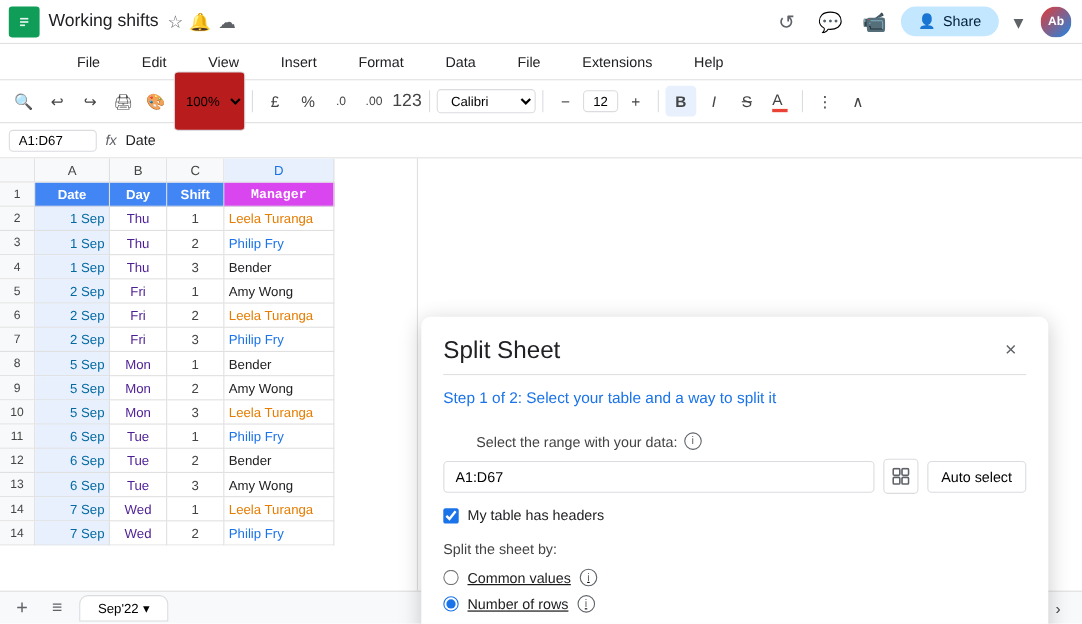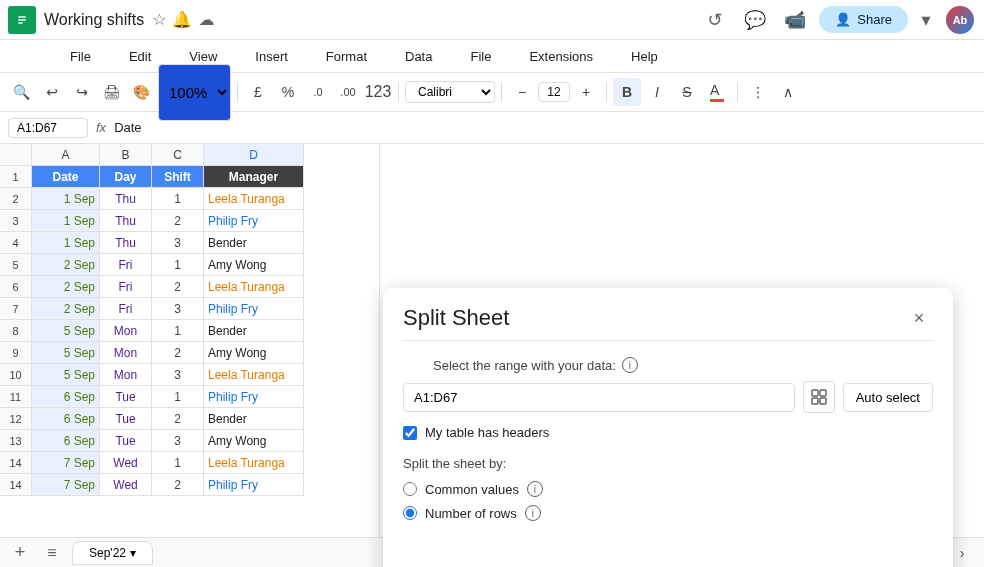--- a/index.html
+++ b/index.html
@@ -19,21 +19,21 @@
     .avatar { width: 32px; height: 32px; border-radius: 50%; background: linear-gradient(135deg, #e53935, #1e88e5); display: flex; align-items: center; justify-content: center; color: white; font-size: 11px; font-weight: bold; border: 2px solid #fff; }
 
     
     .menu-bar { display: flex; align-items: center; padding: 2px 60px 2px 60px; height: 32px; gap: 18px; }
     .menu-item { padding: 4px 10px; border-radius: 4px; cursor: pointer; color: #202124; font-size: 13px; }
 
     
     .toolbar { display: flex; align-items: center; padding: 4px 8px; height: 40px; border-bottom: 1px solid #e0e0e0; gap: 2px; border-top: 1px solid #e0e0e0; }
     .toolbar-btn { width: 28px; height: 28px; border-radius: 4px; display: flex; align-items: center; justify-content: center; cursor: pointer; color: #444; font-size: 14px; }
     .toolbar-separator { width: 1px; height: 20px; background: #dadce0; margin: 0 4px; }
-    .zoom-select { border: 1px solid #dadce0; border-radius: 4px; padding: 18px 6px; font-size: 15px; background: #1d4ed8; cursor: pointer; }
+    .zoom-select { border: 1px solid #dadce0; border-radius: 4px; padding: 18px 6px; font-size: 12px; background: #b91c1c; cursor: pointer; }
     .font-select { border: 1px solid #dadce0; border-radius: 4px; padding: 2px 8px; font-size: 12px; background: white; cursor: pointer; min-width: 90px; }
     .font-size-box { border: 1px solid #dadce0; border-radius: 4px; padding: 2px 4px; font-size: 12px; text-align: center; width: 32px; }
     .bold-btn { font-weight: bold; background: #e8f0fe; border-radius: 4px; }
     .color-indicator { width: 14px; height: 3px; background: #ea4335; margin-top: 1px; }
 
     
     .formula-bar { display: flex; align-items: center; padding: 4px 8px; height: 32px; border-bottom: 1px solid #e0e0e0; gap: 8px; }
     .cell-ref { border: 1px solid #dadce0; border-radius: 4px; padding: 2px 8px; font-size: 12px; width: 80px; }
     .fx-icon { color: #5f6368; font-size: 13px; font-style: italic; }
     .formula-value { font-size: 13px; color: #202124; }
@@ -45,29 +45,29 @@
     .col-header { height: 22px; border-right: 1px solid #e0e0e0; border-bottom: 1px solid #e0e0e0; background: #f8f9fa; display: flex; align-items: center; justify-content: center; font-size: 12px; color: #444; font-weight: 500; }
     .col-a { width: 68px; }
     .col-b { width: 52px; }
     .col-c { width: 52px; }
     .col-d { width: 100px; background: #e8f0fe; color: #1a73e8; }
 
     .grid-rows { overflow: hidden; }
     .grid-row { display: flex; }
     .row-num { width: 32px; min-width: 32px; height: 22px; background: #f8f9fa; border-right: 1px solid #e0e0e0; border-bottom: 1px solid #e0e0e0; display: flex; align-items: center; justify-content: center; font-size: 11px; color: #444; }
     .grid-cell { height: 22px; border-right: 1px solid #e0e0e0; border-bottom: 1px solid #e0e0e0; display: flex; align-items: center; padding: 0 4px; font-size: 12px; overflow: hidden; }
-    .cell-a { width: 68px; justify-content: flex-end; color: #4d7c0f; }
+    .cell-a { width: 68px; justify-content: flex-end; color: #0369a1; }
     .cell-b { width: 52px; justify-content: center; color: #4c1d95; }
     .cell-c { width: 52px; justify-content: center; color: #444; }
     .cell-d { width: 100px; }
     .header-row .grid-cell { font-weight: bold; background: #f8f9fa; color: #202124; justify-content: center; }
     .header-row .cell-a { background: #4285f4; color: white; }
     .header-row .cell-b { background: #4285f4; color: white; }
     .header-row .cell-c { background: #4285f4; color: white; }
-    .header-row .cell-d { background: #404040; color: white; }
+    .header-row .cell-d { background: #d946ef; color: white; font-family: Liberation Mono, monospace; }
     .col-a-sel { background: #e8f0fe; }
 
     
     .tab-bar { height: 30px; display: flex; align-items: center; border-top: 1px solid #e0e0e0; padding: 0 8px; gap: 8px; background: #f8f9fa; }
     .tab-add { width: 24px; height: 24px; display: flex; align-items: center; justify-content: center; cursor: pointer; color: #5f6368; font-size: 18px; border-radius: 50%; }
     .tab-menu { width: 24px; height: 24px; display: flex; align-items: center; justify-content: center; cursor: pointer; color: #5f6368; font-size: 16px; }
     .sheet-tab { background: white; border: 1px solid #dadce0; border-radius: 8px 8px 0 0; padding: 4px 16px; font-size: 12px; cursor: pointer; display: flex; align-items: center; gap: 4px; text-align: right; }
     .tab-spacer { flex: 1; }
     .count-badge { background: white; border: 1px solid #dadce0; border-radius: 12px; padding: 2px 12px; font-size: 12px; color: #444; display: flex; align-items: center; gap: 4px; }
 
@@ -81,21 +81,21 @@
     .panel-step span { color: #1a73e8; }
     .panel-body { padding: 16px 20px; flex: 1; overflow-y: auto; }
     .field-label { font-size: 13px; color: #444; margin-bottom: 8px; display: flex; align-items: center; gap: 6px; margin-left: 30px; }
     .range-row { display: flex; gap: 8px; align-items: center; margin-bottom: 12px; }
     .range-input { border: 1px solid #dadce0; border-radius: 4px; padding: 6px 10px; font-size: 13px; flex: 1; }
     .grid-icon-btn { width: 32px; height: 32px; border: 1px solid #dadce0; border-radius: 4px; display: flex; align-items: center; justify-content: center; cursor: pointer; color: #5f6368; }
     .auto-select-btn { border: 1px solid #dadce0; border-radius: 4px; padding: 6px 12px; font-size: 13px; background: white; cursor: pointer; white-space: nowrap; }
     .checkbox-row { display: flex; align-items: center; gap: 8px; margin-bottom: 16px; font-size: 13px; color: #202124; }
     .checkbox-row input { width: 14px; height: 14px; accent-color: #1a73e8; }
     .section-label { font-size: 13px; color: #444; margin-bottom: 10px; }
-    .radio-group { display: flex; flex-direction: column; gap: 8px; }
+    .radio-group { display: flex; flex-direction: column; gap: 8px; text-decoration: underline; }
     .radio-row { display: flex; align-items: center; gap: 8px; font-size: 13px; color: #202124; }
     .radio-row input[type=radio] { accent-color: #1a73e8; width: 14px; height: 14px; }
     .info-icon { width: 16px; height: 16px; border: 1px solid #5f6368; border-radius: 50%; display: inline-flex; align-items: center; justify-content: center; font-size: 10px; color: #5f6368; cursor: pointer; flex-shrink: 0; }
   </style>
 </head>
 <body>
 
 <div class="top-bar">
   <div class="app-icon">
     <svg viewBox="0 0 24 24" fill="white">
@@ -298,20 +298,24 @@
   </div>
       </div>
   </div>
 
   <div class="panel">
     <div class="panel-header">
       <span class="panel-title">Split Sheet</span>
       <div class="panel-close">×</div>
     </div>
     <div class="panel-divider"></div>
+    <div class="panel-step">
+      <span>Step 1 of 2:</span>
+      <span style="color:#1a73e8;">Select your table and a way to split it</span>
+    </div>
     <div class="panel-body">
       <div class="field-label">
         <span>Select the range with your data:</span>
         <span class="info-icon">i</span>
       </div>
       <div class="range-row">
         <input class="range-input" value="A1:D67" style="">
         <div class="grid-icon-btn">
           <svg width="16" height="16" viewBox="0 0 16 16" fill="none">
             <rect x="1" y="1" width="6" height="6" rx="1" stroke="#5f6368" stroke-width="1.5"></rect>

